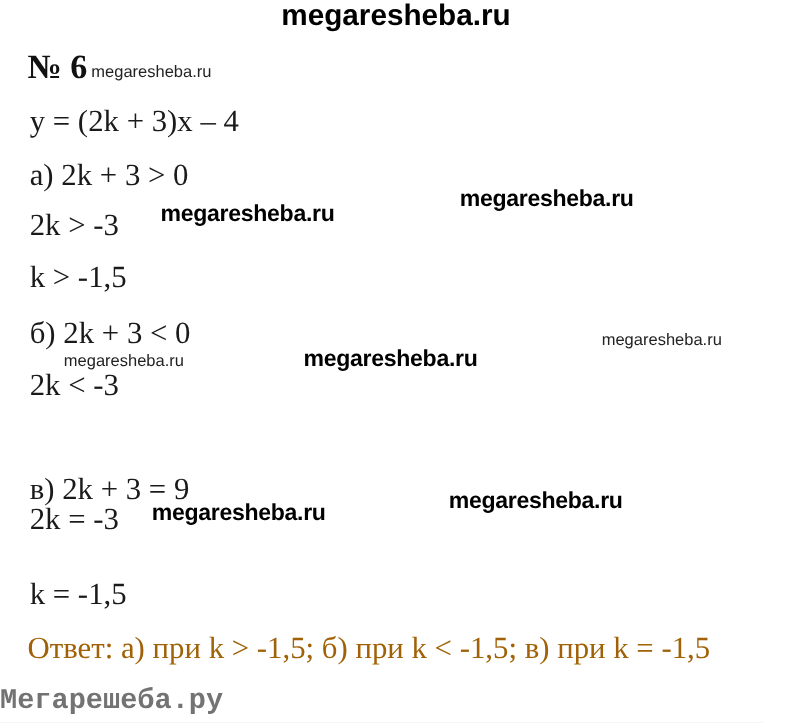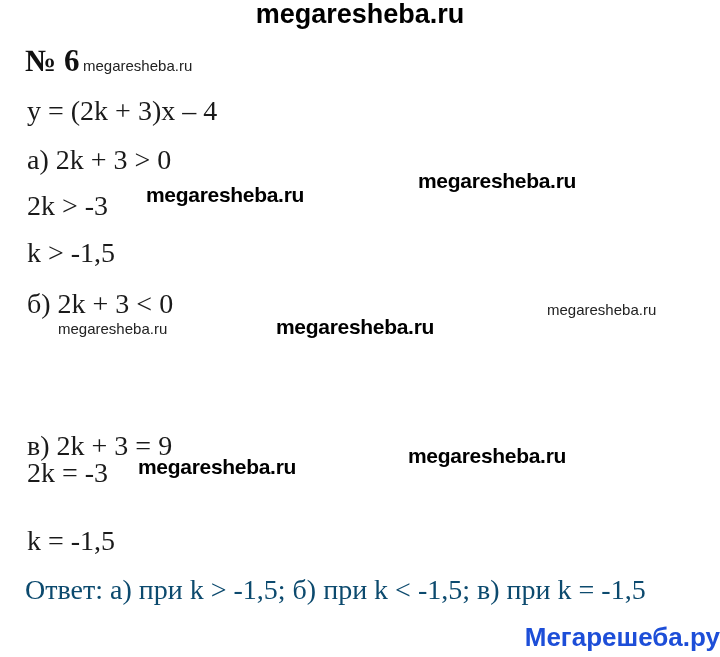--- a/index.html
+++ b/index.html
@@ -43,30 +43,30 @@
   .site-top {
     top: 1px; left: 0; width: 100%;
     text-align: center;
     font-family: "Liberation Sans", "DejaVu Sans", sans-serif;
     font-weight: bold;
     font-size: 27px;
     color: #000;
   }
   .site-bottom {
     top: 624px; left: 0; width: 100%;
-    text-align: right;
-    font-family: Liberation Sans, sans-serif;
+    text-align: left;
+    font-family: Liberation Mono, monospace;
     font-weight: bold;
     font-size: 26px;
-    color: #1d4ed8;
+    color: #737373;
   }
   .answer {
     font-family: "Liberation Serif", "DejaVu Serif", serif;
     font-size: 28px;
-    color: #0c4a6e;
+    color: #a16207;
   }
 </style>
 </head>
 <body>
 
 <div class="page">
 
   <div class="abs site-top">megaresheba.ru</div>
 
   <div class="abs problem-number" style="left:25px; top:45px;">№ 6</div>
@@ -77,20 +77,21 @@
   <div class="abs math" style="left:27px; top:146px;">а) 2k + 3 &gt; 0</div>
   <div class="abs wm-bold" style="left:146px; top:184px;">megaresheba.ru</div>
   <div class="abs wm-bold" style="left:418px; top:170px;">megaresheba.ru</div>
   <div class="abs math" style="left:27px; top:192px;">2k &gt; -3</div>
   <div class="abs math" style="left:27px; top:239px;">k &gt; -1,5</div>
 
   <div class="abs math" style="left:27px; top:290px;">б) 2k + 3 &lt; 0</div>
   <div class="abs wm-small" style="left:58px; top:321px;">megaresheba.ru</div>
   <div class="abs wm-bold" style="left:276px; top:316px;">megaresheba.ru</div>
   <div class="abs wm-small" style="left:547px; top:302px;">megaresheba.ru</div>
+  <div class="abs math" style="left:27px; top:337px;">2k &lt; -3</div>
 
   <div class="abs math" style="left:27px; top:432px;">в) 2k + 3 = 9</div>
   <div class="abs wm-bold" style="left:138px; top:456px;">megaresheba.ru</div>
   <div class="abs wm-bold" style="left:408px; top:445px;">megaresheba.ru</div>
   <div class="abs math" style="left:27px; top:459px;">2k = -3</div>
   <div class="abs math" style="left:27px; top:527px;">k = -1,5</div>
 
   <div class="abs answer" style="left:25px; top:576px;">Ответ: а) при k &gt; -1,5; б) при k &lt; -1,5; в) при k = -1,5</div>
 
   <div class="abs site-bottom">Мегарешеба.ру</div>

